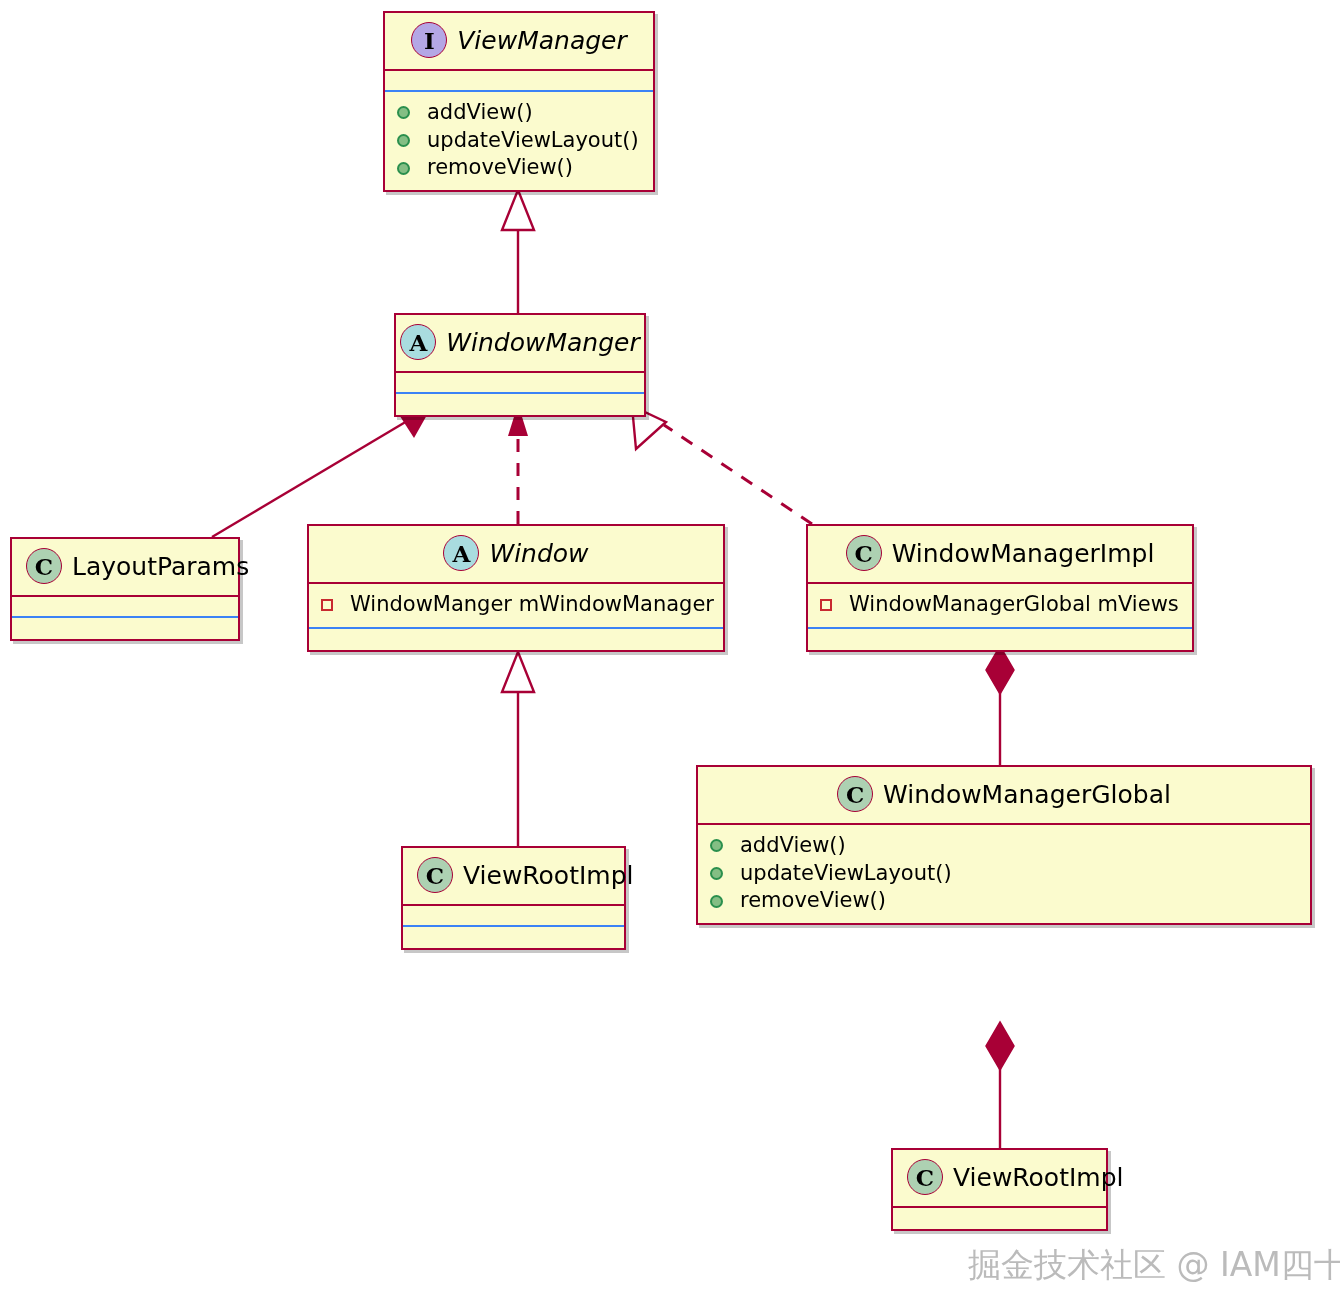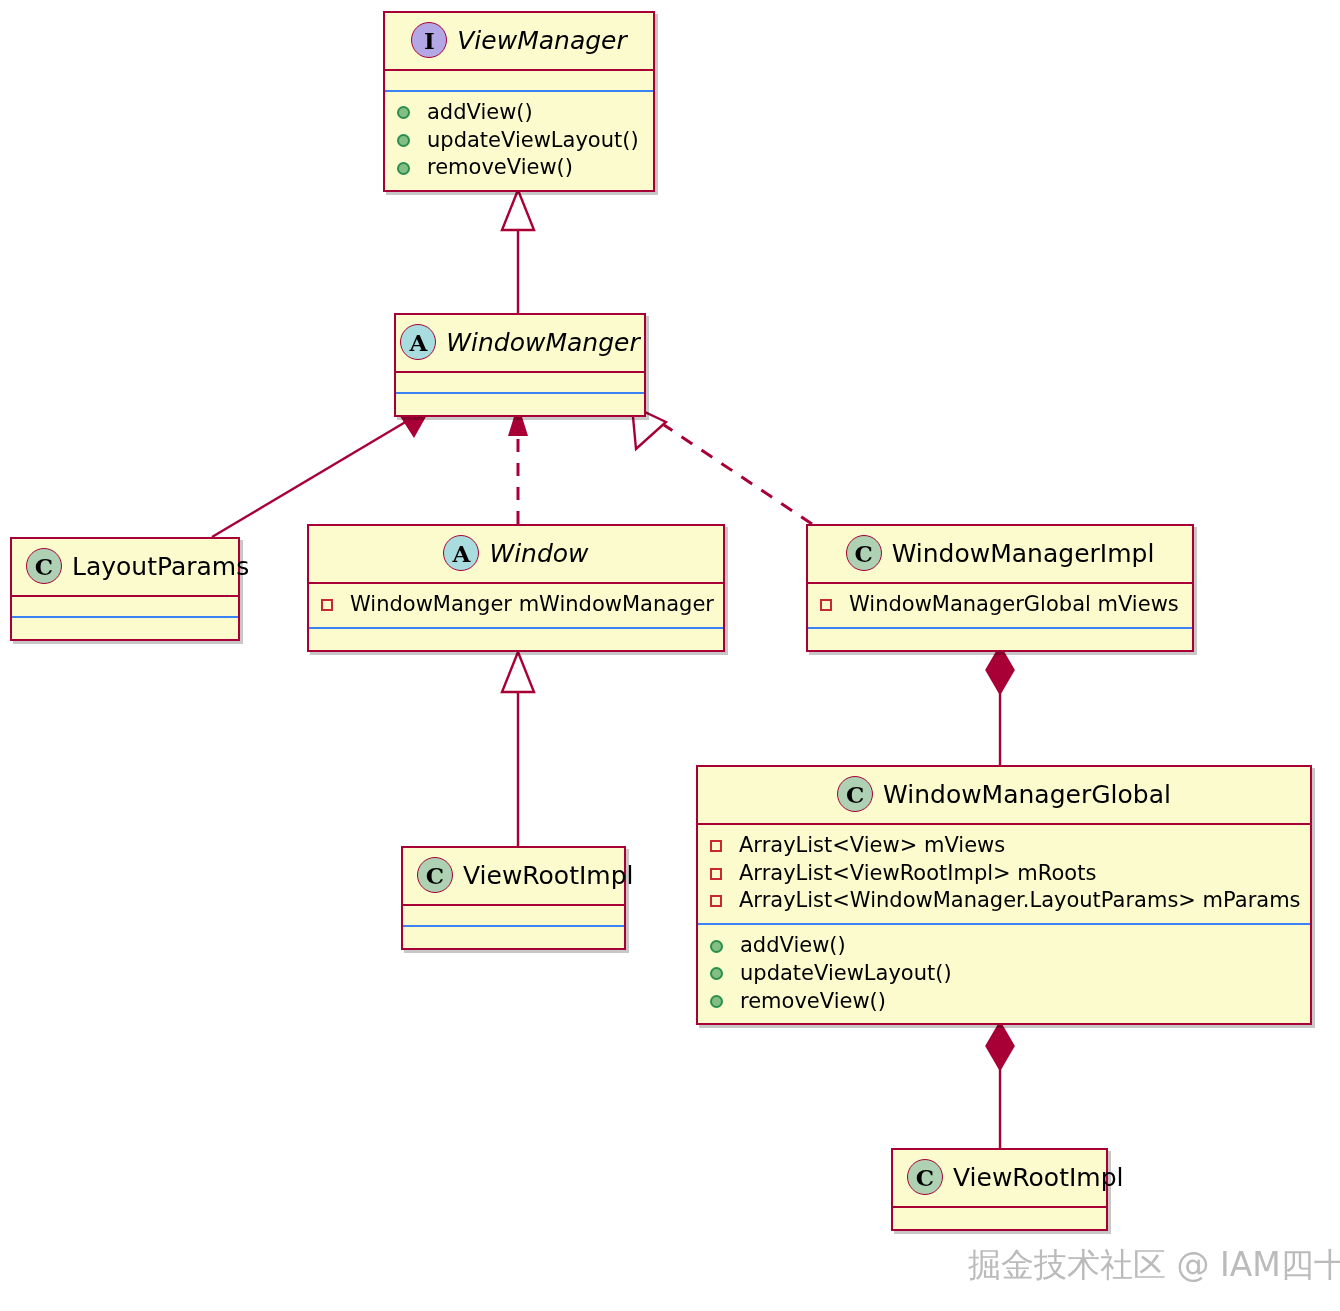--- a/index.html
+++ b/index.html
@@ -204,34 +204,20 @@
     <div class="compartment empty"></div>
   </div>
 
   <div class="uml-class" style="left:696px; top:765px; width:616px;">
     <div class="hdr">
       <span class="stereo C">C</span>
       <span class="cname">WindowManagerGlobal</span>
     </div>
     <div class="compartment">
       <div class="member">
-        <span class="vis-field"></span>
-        <span>ArrayList&lt;View&gt; mViews</span>
-      </div>
-      <div class="member">
-        <span class="vis-field"></span>
-        <span>ArrayList&lt;ViewRootImpl&gt; mRoots</span>
-      </div>
-      <div class="member">
-        <span class="vis-field"></span>
-        <span>ArrayList&lt;WindowManager.LayoutParams&gt; mParams</span>
-      </div>
-    </div>
-    <div class="compartment">
-      <div class="member">
         <span class="vis-method"></span>
         <span>addView()</span>
       </div>
       <div class="member">
         <span class="vis-method"></span>
         <span>updateViewLayout()</span>
       </div>
       <div class="member">
         <span class="vis-method"></span>
         <span>removeView()</span>

